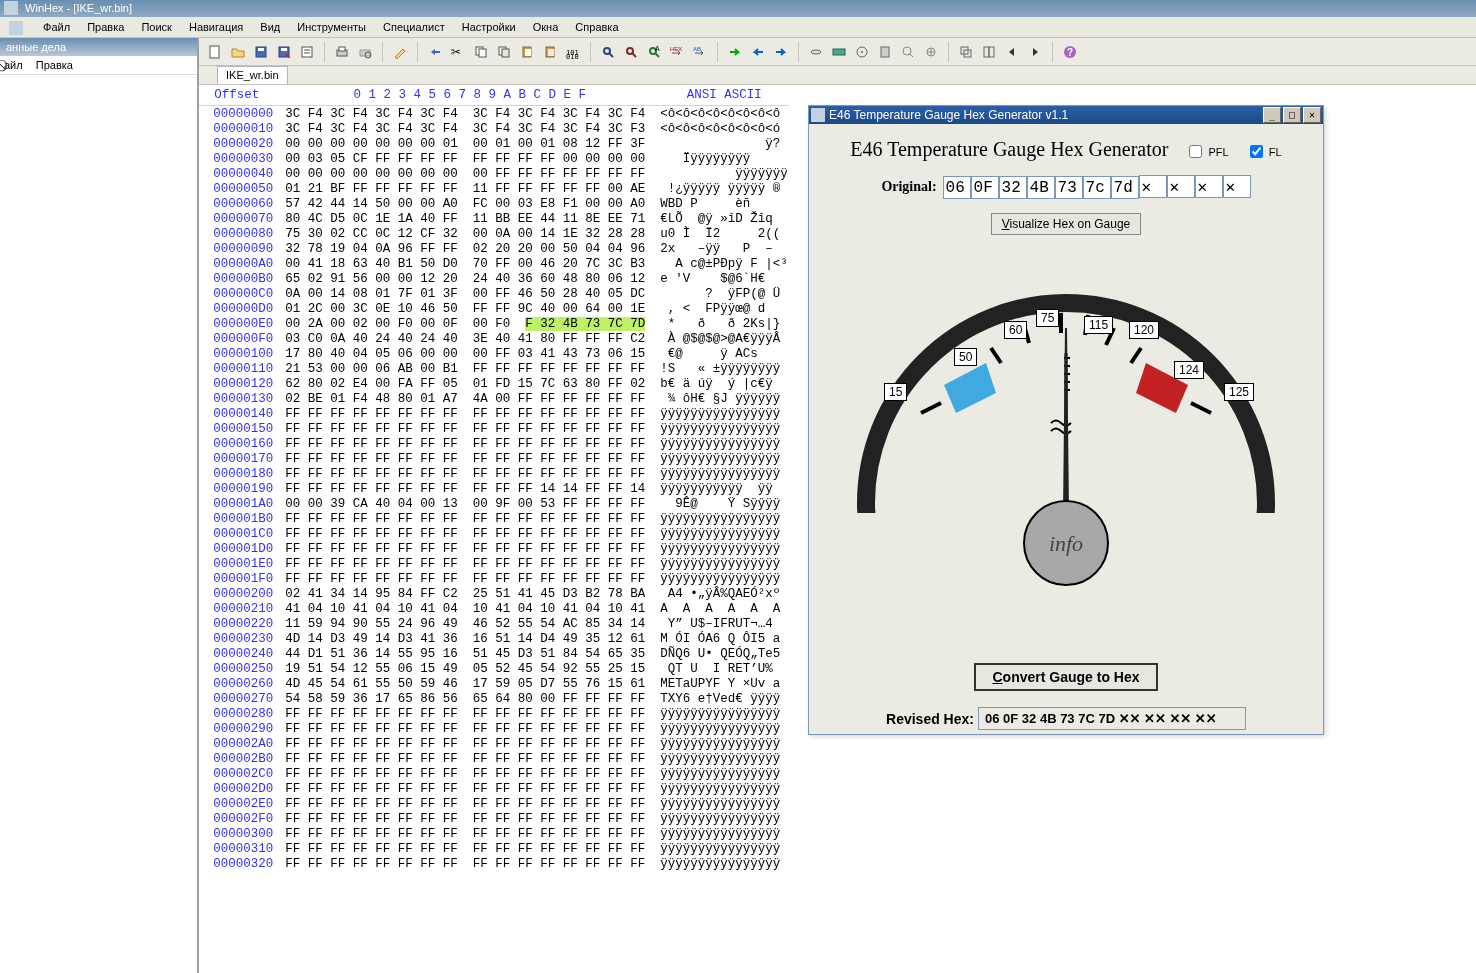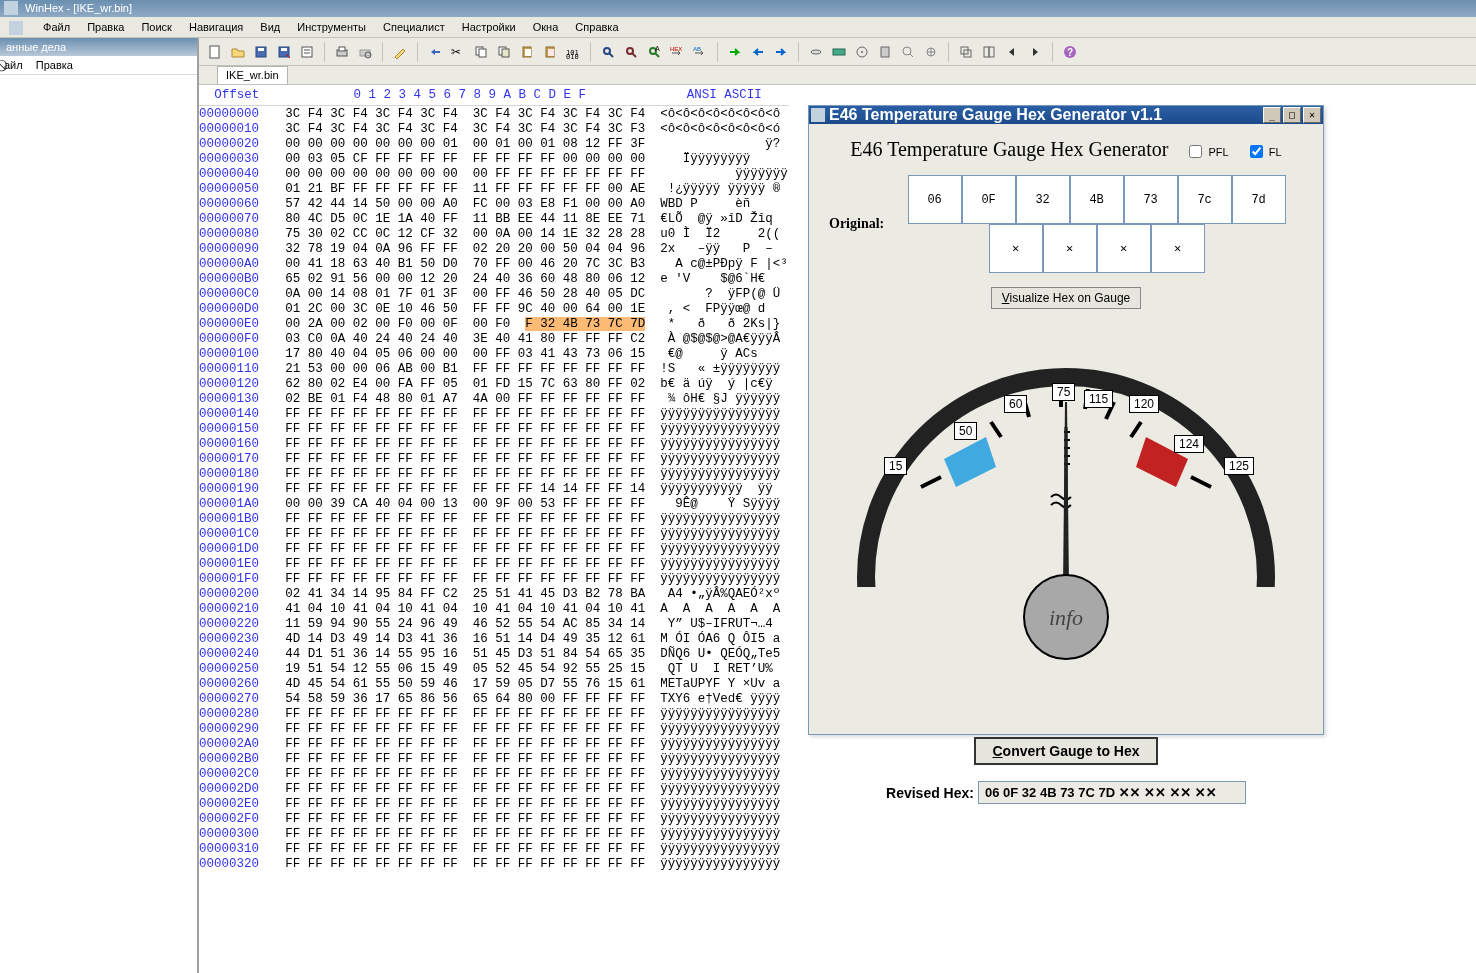--- a/index.html
+++ b/index.html
@@ -16,36 +16,36 @@
   .right-pane{flex:1;display:flex;flex-direction:column}
   .toolbar{height:27px;background:#ebeae3;border-bottom:1px solid #c3c2bb;display:flex;align-items:center;padding-left:6px;gap:3px}
   .toolbar .sep{width:1px;height:20px;background:#c3c2bb;margin:0 4px}
   .tb-btn{width:18px;height:18px;display:flex;align-items:center;justify-content:center;border:1px solid transparent}
   .tabbar{height:18px;background:#ebeae3;border-bottom:1px solid #c3c2bb;padding-left:18px}
   .tab{display:inline-block;height:17px;line-height:17px;padding:0 8px;background:#fff;border:1px solid #b5b5af;border-bottom:0;font-size:11px}
   .hex-area{flex:1;background:#fff;position:relative;overflow:hidden}
   .hex-area table{border-collapse:collapse;font-family:"Courier New",monospace;font-size:12.5px;width:590px}
   .hex-area th{font-weight:normal;color:#3333ee;height:18px;text-align:center;border-bottom:1px solid #d5d5d5}
   .hex-area td{height:15px;padding:0;white-space:pre}
-  .hex-area .offset{color:#3333ee;padding-right:12px;width:78px}
+  .hex-area .offset{color:#3333ee;text-align:right;padding-right:12px;width:78px}
   .hex-area .hexb{letter-spacing:0;width:370px;font-family:"Courier New",monospace}
   .hex-area .asc{padding-left:6px;width:128px;font-family:"Courier New",monospace}
-  .hex-area .sel{background:#fdba74}
+  .hex-area .sel{background:#bef264}
   .dlg{position:absolute;left:609px;top:20px;width:514px;height:628px;background:#ebeae3;border:1px solid #7a98b8;box-shadow:2px 2px 4px rgba(0,0,0,.15)}
   .dlg .dtitle{height:18px;background:linear-gradient(#2a5fa5,#1b4a8a);color:#fff;display:flex;align-items:center;padding:0 2px}
   .dlg .dtitle .icon{width:14px;height:14px;background:#c2d2df;margin-right:4px}
-  .dlg .dtitle .t{flex:1;font-weight:bold;font-size:16px}
+  .dlg .dtitle .t{flex:1;font-weight:normal;font-size:12px}
   .dlg .dtitle .wb{width:16px;height:14px;background:#d0c8b8;border:1px solid #fff;border-right-color:#666;border-bottom-color:#666;font-family:monospace;font-size:10px;line-height:13px;text-align:center;margin-left:2px;color:#000}
   .dlg-body{padding:14px 20px;text-align:center}
   .dlg-body h2{margin:0 0 4px 0;font:20px Georgia,serif;font-weight:normal;display:inline}
   .chk{display:inline-block;margin-left:14px}
   .chk input{vertical-align:-2px}
   .row-o{margin-top:14px;display:flex;align-items:center;justify-content:center;gap:4px}
   .row-o .lbl{font:14px Georgia,serif;font-weight:bold;margin-right:2px}
-  .hx-in{width:22px;height:17px;border:1px solid #7a98b8;font-family:"Courier New",monospace;font-size:12px;text-align:center;padding:15px}
+  .hx-in{width:22px;height:17px;border:1px solid #7a98b8;font-family:"Courier New",monospace;font-size:16px;text-align:left;padding:2px}
   .btn{display:inline-block;padding:3px 10px;background:#e6e5de;border:1px solid #888;font-size:12px;margin-top:14px}
   .btn u{text-decoration:underline}
   .gauge-box{margin:18px auto 0;width:420px;position:relative}
   .gauge-svg{width:420px;height:400px}
   .tick-lbl{position:absolute;border:1px solid #000;padding:1px 4px;font:12px Arial;background:#fff}
   .big-btn{display:inline-block;padding:4px 16px;background:#e6e5de;border:2px solid #333;font:bold 14px Arial;margin-top:10px}
   .rhex{margin-top:16px;display:flex;align-items:center;justify-content:center;gap:4px}
   .rhex .lbl{font:bold 14px Arial}
   .rhex .v{border:1px solid #7a98b8;padding:3px 6px;font:bold 13px Arial;width:254px;text-align:left;background:#ebeae3}
   svg{display:block}
@@ -607,21 +607,21 @@
               <path d="M208 105h6M208 113h6M208 121h6M208 129h6M208 137h6" stroke="#000" stroke-width="2"></path>
 
               <polygon points="207,260 213,260 211,75 209,75" fill="#222"></polygon>
 
               <circle cx="210" cy="290" r="42" fill="#a8a8a8" stroke="#000" stroke-width="2"></circle>
               <text x="210" y="298" text-anchor="middle" font-family="cursive" font-style="italic" font-size="22" fill="#444">info</text>
             </svg>
             <div class="tick-lbl" style="left:28px;top:130px">15</div>
             <div class="tick-lbl" style="left:98px;top:95px">50</div>
             <div class="tick-lbl" style="left:148px;top:68px">60</div>
-            <div class="tick-lbl" style="left:196px;top:56px">75</div>
+            <div class="tick-lbl" style="left:180px;top:56px">75</div>
             <div class="tick-lbl" style="left:228px;top:63px">115</div>
             <div class="tick-lbl" style="left:273px;top:68px">120</div>
             <div class="tick-lbl" style="left:318px;top:108px">124</div>
             <div class="tick-lbl" style="left:368px;top:130px">125</div>
           </div>
 
           <button class="big-btn"><u>C</u>onvert Gauge to Hex</button>
 
           <div class="rhex">
             <span class="lbl">Revised Hex:</span>

